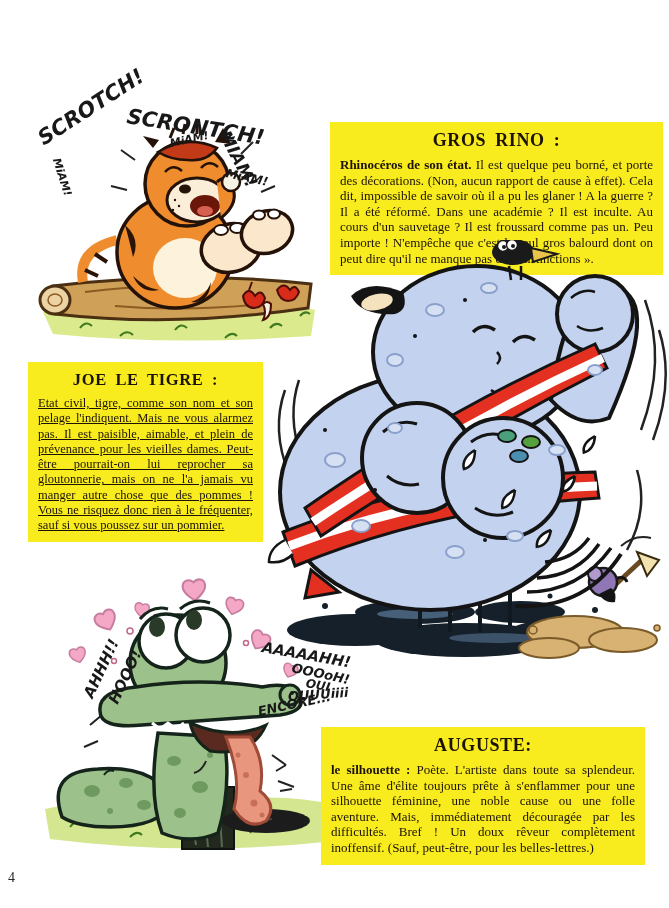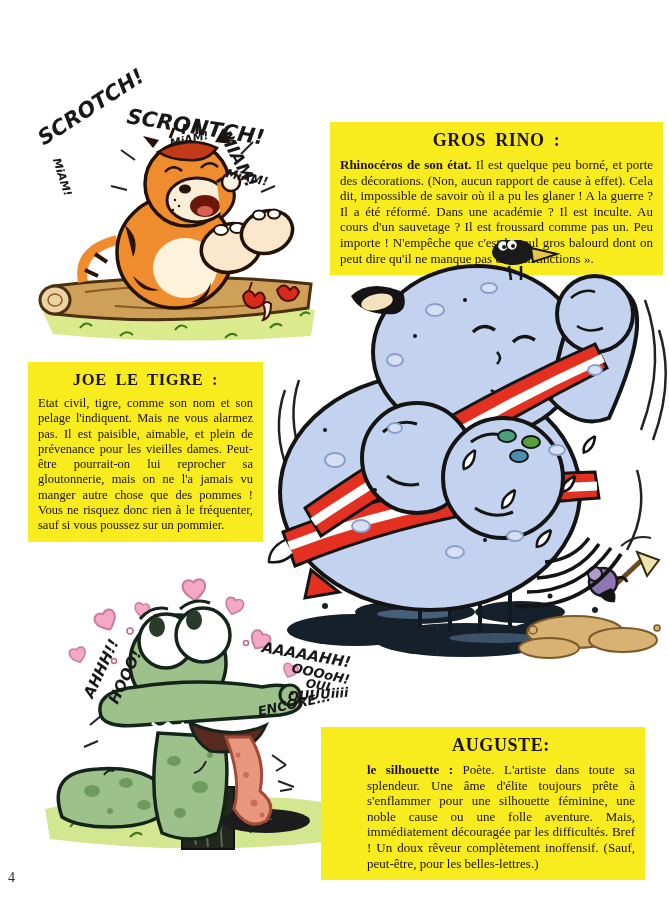--- a/index.html
+++ b/index.html
@@ -9,22 +9,22 @@
          font-family:"Liberation Sans",sans-serif;font-weight:bold;font-size:29px;
          color:var(--title-blue,#5c9cd8);letter-spacing:.5px;word-spacing:7px;white-space:nowrap;}
   .box{position:absolute;background:var(--box-yellow,#f8ec1e);
        padding:7px 10px 9px;box-sizing:border-box;color:#1c1206;}
   .box h2{text-align:center;margin:1px 0 6px;font-size:18px;letter-spacing:.6px;word-spacing:4px;}
   .box p{margin:0;text-align:justify;line-height:1.2;}
   #box-gros-rino{left:330px;top:104px;width:333px;margin-top:18px;}
   #box-gros-rino p{font-size:13px;}
   #box-joe{left:28px;top:362px;width:235px;}
   #box-joe h2{font-size:16.5px;}
-  #box-joe p{font-size:12.5px;line-height:1.22;}
-  #box-auguste{left:321px;top:727px;width:324px;padding-left:46px;}
+  #box-joe p{font-size:12.5px;line-height:1.22;text-decoration:underline;}
+  #box-auguste{left:321px;top:727px;width:324px;}
   #box-auguste p{font-size:13px;}
   .sfx{position:absolute;font-family:"DejaVu Sans",sans-serif;font-weight:bold;font-style:italic;
        color:#181818;white-space:nowrap;transform-origin:left center;}
   .illu{position:absolute;}
   .pagenum{position:absolute;left:8px;top:870px;font-size:14px;color:#2a2a2a;}
 </style>
 </head>
 <body>
 
 <div id="page">

